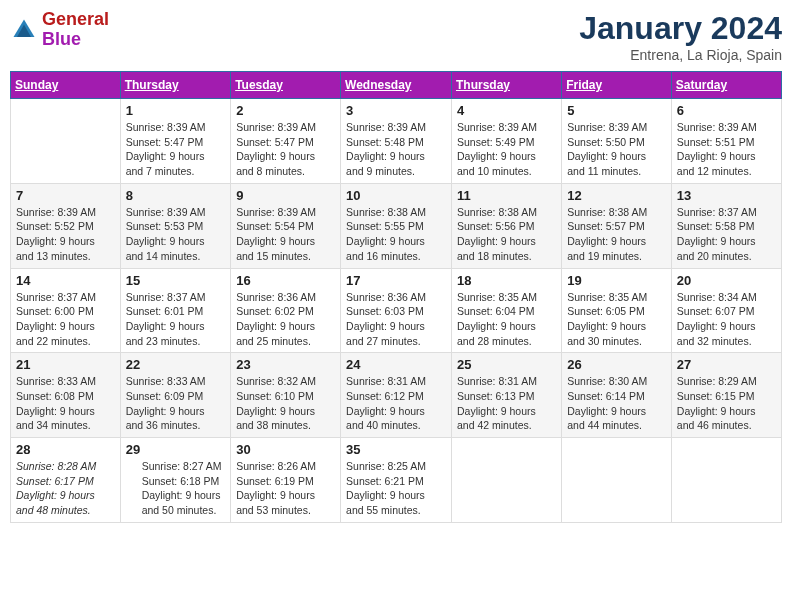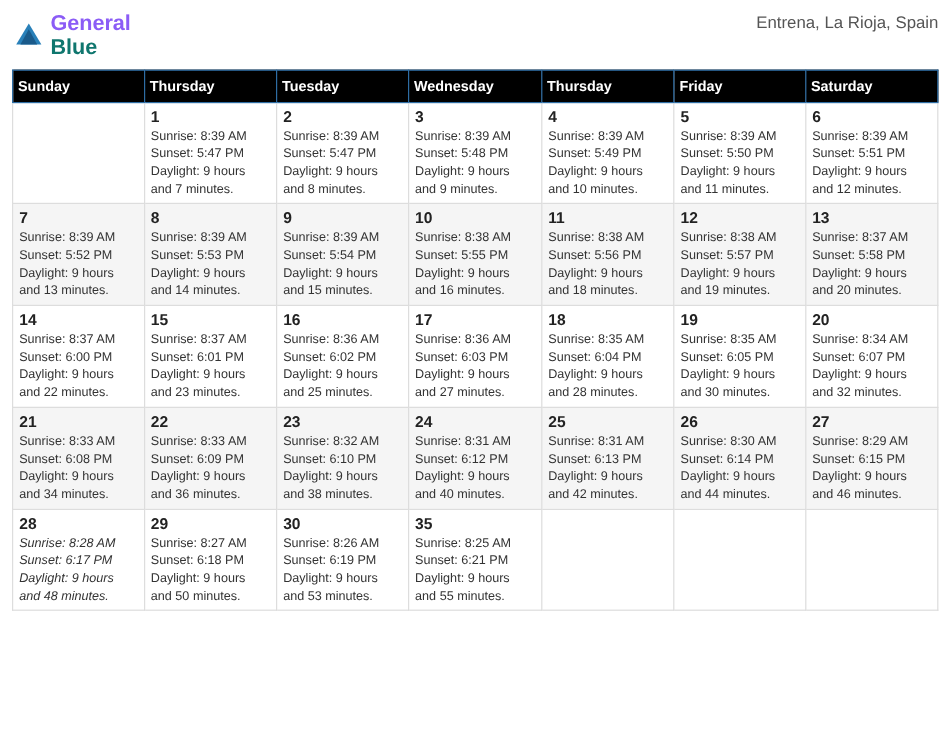--- a/index.html
+++ b/index.html
@@ -21,21 +21,21 @@
       align-items: center;
       gap: 4px;
     }
     .logo-text {
       font-size: 18px;
       font-weight: bold;
       color: #1a3a5c;
       line-height: 1.1;
     }
     .logo-text span {
-      color: #8b5cf6;
+      color: #b91c1c;
     }
     .logo-icon {
       width: 28px;
       height: 28px;
     }
     .title-block {
       text-align: right;
     }
     .cal-title {
       font-size: 32px;
@@ -45,22 +45,23 @@
     .cal-subtitle {
       font-size: 14px;
       color: #555;
     }
     table {
       width: 100%;
       border-collapse: collapse;
       font-size: 11px;
     }
     thead tr {
-      background-color: #000000;
+      background-color: #a21caf;
       color: #fff;
+      text-decoration: underline;
     }
     thead th {
       padding: 6px 4px;
       text-align: left;
       font-size: 12px;
       font-weight: bold;
       border: 1px solid #2e6da4;
     }
     tbody tr {
       border-bottom: 1px solid #ccc;
@@ -94,24 +95,25 @@
 <body>
 
 <div class="header">
   <div class="logo">
     <svg class="logo-icon" viewBox="0 0 40 40">
       <polygon points="20,5 35,30 5,30" fill="#2980b9"></polygon>
       <polygon points="20,12 30,30 10,30" fill="#1a5a8a"></polygon>
     </svg>
     <div class="logo-text">
       <div><span>General</span></div>
-      <div><span style="color:#0f766e">Blue</span></div>
+      <div><span style="color:#a21caf">Blue</span></div>
     </div>
   </div>
   <div class="title-block">
+    <div class="cal-title">January 2024</div>
     <div class="cal-subtitle">Entrena, La Rioja, Spain</div>
   </div>
 </div>
 
 <table>
   <thead>
     <tr>
     <th>Sunday</th>
         <th>Thursday</th>
         <th>Tuesday</th>
@@ -323,21 +325,21 @@
       <tr>
         <td>
           <div class="day-num">28</div>
           <div class="day-info" style="white-space: pre-line; font-style: italic;">Sunrise: 8:28 AM
 Sunset: 6:17 PM
 Daylight: 9 hours
 and 48 minutes.</div>
         </td>
         <td>
           <div class="day-num">29</div>
-          <div class="day-info" style="white-space: pre-line;">Sunrise: 8:27 AM
+          <div class="day-info" style="white-space: pre-line; margin-left: 16px;">Sunrise: 8:27 AM
 Sunset: 6:18 PM
 Daylight: 9 hours
 and 50 minutes.</div>
         </td>
         <td>
           <div class="day-num">30</div>
           <div class="day-info" style="white-space: pre-line;">Sunrise: 8:26 AM
 Sunset: 6:19 PM
 Daylight: 9 hours
 and 53 minutes.</div>

